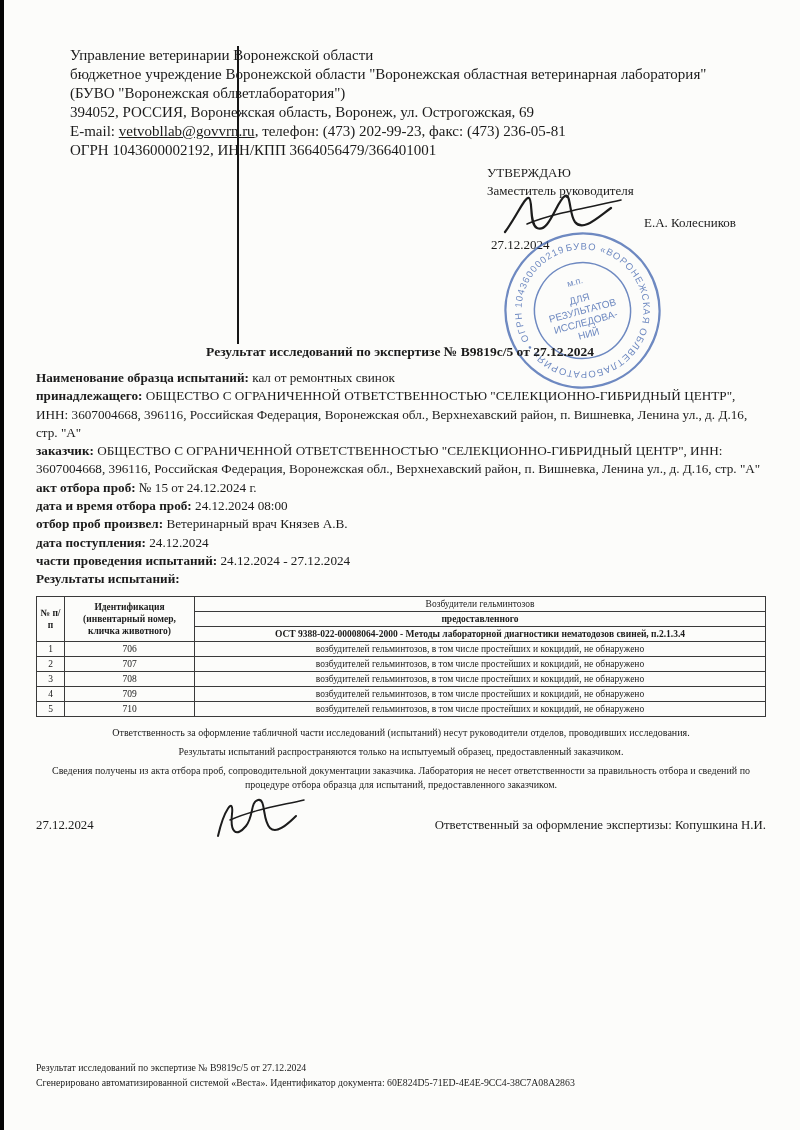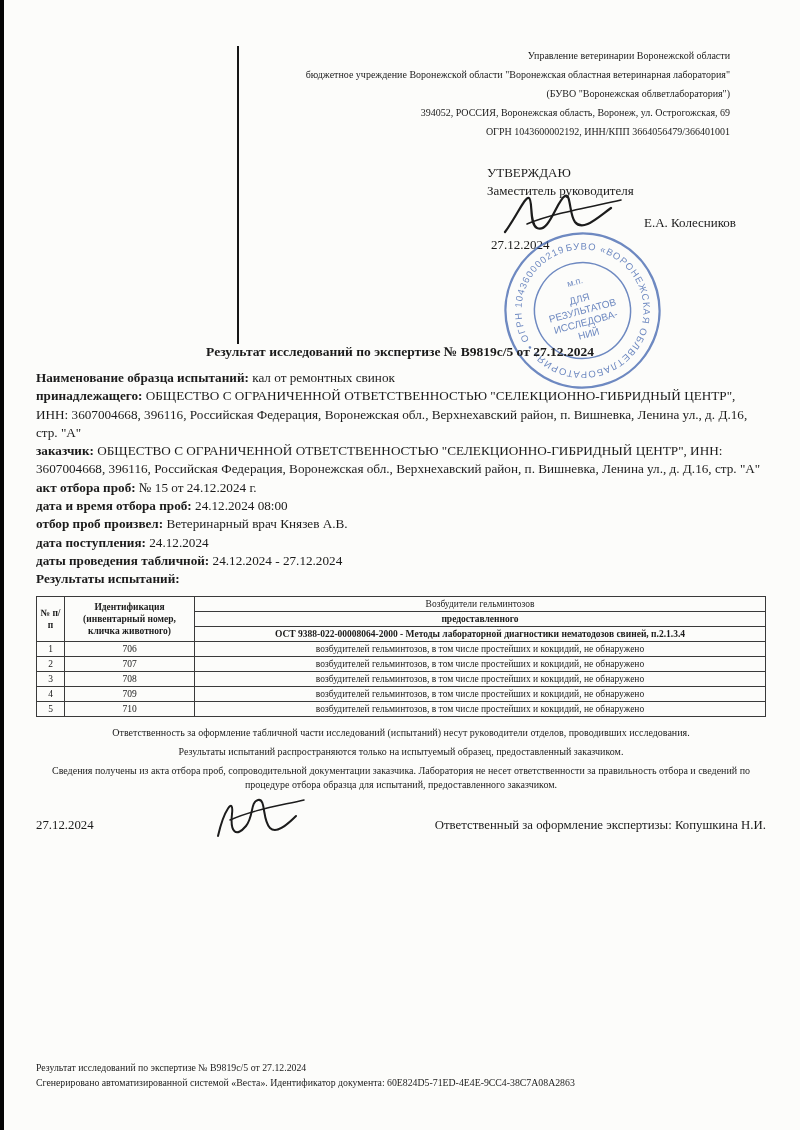--- a/index.html
+++ b/index.html
@@ -11,21 +11,21 @@
     background: #fcfcfa;
     font-family: "Liberation Serif", serif;
     color: #1b1b1b;
     overflow: hidden;
   }
   .edge-bar { position: absolute; left: 0; top: 0; width: 4px; height: 100%; background: #050505; }
   .fold-line { position: absolute; left: 237px; top: 46px; width: 2px; height: 298px; background: #161616; }
 
   .header-block {
     position: absolute; top: 46px; left: 70px; right: 70px;
-    text-align: right; font-size: 10px; line-height: 19px;
+    text-align: left; font-size: 15px; line-height: 19px;
   }
   .email { text-decoration: underline; }
 
   .approve {
     position: absolute; top: 164px; left: 487px; width: 262px; height: 96px;
     font-size: 13px; line-height: 18px;
   }
   .approve .sig1 { position: absolute; left: 12px; top: 24px; }
   .approve .name { position: absolute; right: 13px; top: 50px; }
   .approve .date { position: absolute; left: 4px; top: 72px; }
@@ -78,20 +78,24 @@
 <div class="page">
 
   <div class="edge-bar"></div>
   <div class="fold-line"></div>
 
   <div class="header-block">
     <div>Управление ветеринарии Воронежской области</div>
     <div>бюджетное учреждение Воронежской области "Воронежская областная ветеринарная лаборатория"</div>
     <div>(БУВО "Воронежская облветлаборатория")</div>
     <div>394052, РОССИЯ, Воронежская область, Воронеж, ул. Острогожская, 69</div>
+    <div>
+      <span>E-mail:</span>
+      <span class="email">vetvobllab@govvrn.ru</span><span>, телефон: (473) 202-99-23, факс: (473) 236-05-81</span>
+    </div>
     <div>ОГРН 1043600002192, ИНН/КПП 3664056479/366401001</div>
   </div>
 
   <div class="approve">
     <div>УТВЕРЖДАЮ</div>
     <div>Заместитель руководителя</div>
     <svg class="sig1" width="150" height="50" viewBox="0 0 150 50">
       <path d="M6,44 C18,28 26,8 30,10 C34,12 30,36 38,40 C50,46 58,12 66,8 C72,5 70,26 76,34 C84,44 98,30 112,20" fill="none" stroke="#1c1c1c" stroke-width="2.2" stroke-linecap="round"></path>
       <path d="M28,36 C52,26 86,20 122,12" fill="none" stroke="#1c1c1c" stroke-width="1.6" stroke-linecap="round"></path>
     </svg>
@@ -122,21 +126,21 @@
   <div class="content">
 
     <div class="fields">
       <div class="fld"><b>Наименование образца испытаний:</b> <span>кал от ремонтных свинок</span></div>
       <div class="fld"><b>принадлежащего:</b> <span>ОБЩЕСТВО С ОГРАНИЧЕННОЙ ОТВЕТСТВЕННОСТЬЮ "СЕЛЕКЦИОННО-ГИБРИДНЫЙ ЦЕНТР", ИНН: 3607004668, 396116, Российская Федерация, Воронежская обл., Верхнехавский район, п. Вишневка, Ленина ул., д. Д.16, стр. "А"</span></div>
       <div class="fld"><b>заказчик:</b> <span>ОБЩЕСТВО С ОГРАНИЧЕННОЙ ОТВЕТСТВЕННОСТЬЮ "СЕЛЕКЦИОННО-ГИБРИДНЫЙ ЦЕНТР", ИНН: 3607004668, 396116, Российская Федерация, Воронежская обл., Верхнехавский район, п. Вишневка, Ленина ул., д. Д.16, стр. "А"</span></div>
       <div class="fld"><b>акт отбора проб:</b> <span>№ 15 от 24.12.2024 г.</span></div>
       <div class="fld"><b>дата и время отбора проб:</b> <span>24.12.2024 08:00</span></div>
       <div class="fld"><b>отбор проб произвел:</b> <span>Ветеринарный врач Князев А.В.</span></div>
       <div class="fld"><b>дата поступления:</b> <span>24.12.2024</span></div>
-      <div class="fld"><b>даты проведения табличной:</b> <span>24.12.2024 - 27.12.2024</span></div>
+      <div class="fld"><b>части проведения испытаний:</b> <span>24.12.2024 - 27.12.2024</span></div>
       <div class="fld"><b>Результаты испытаний:</b></div>
     </div>
 
     <table class="results">
       <thead>
         <tr>
           <th class="c-num h-id" rowspan="3">№ п/п</th>
           <th class="c-id h-id" rowspan="3">Идентификация (инвентарный номер, кличка животного)</th>
           <th>Возбудители гельминтозов</th>
         </tr>

